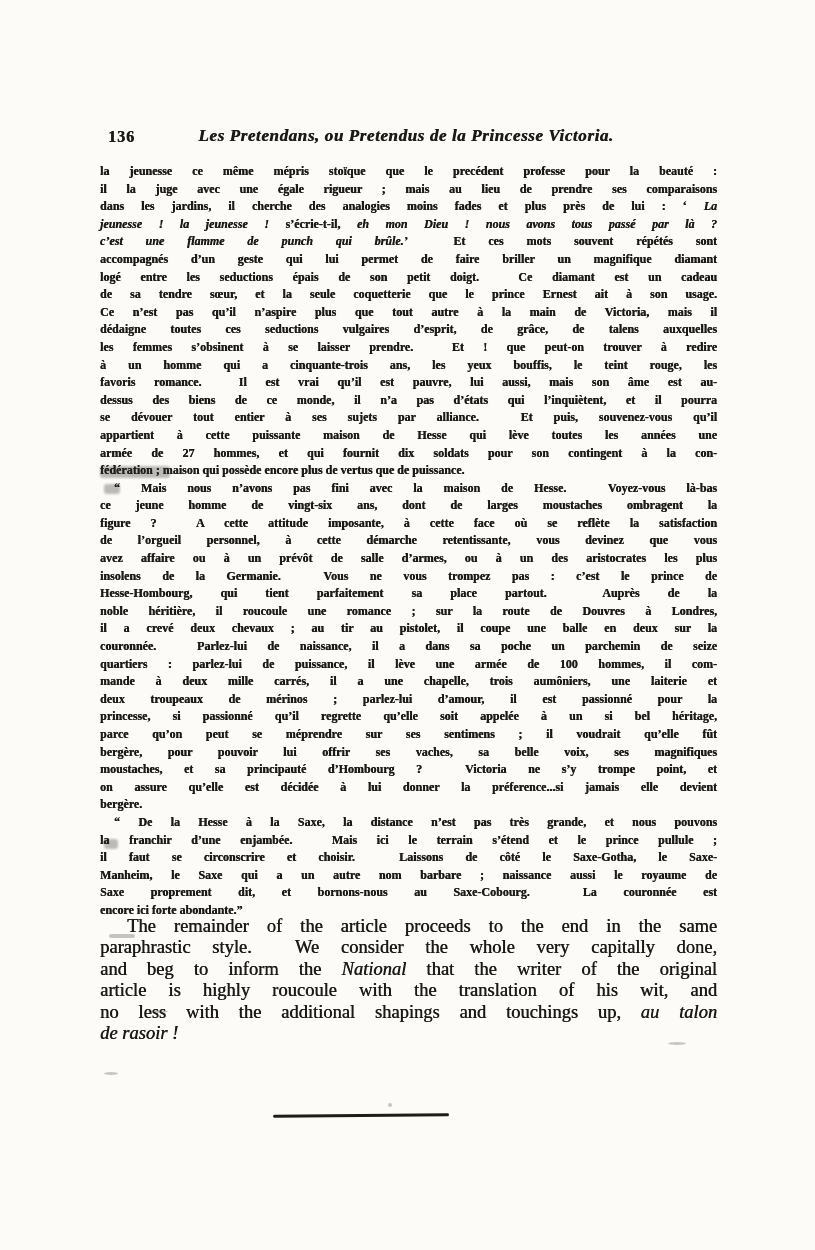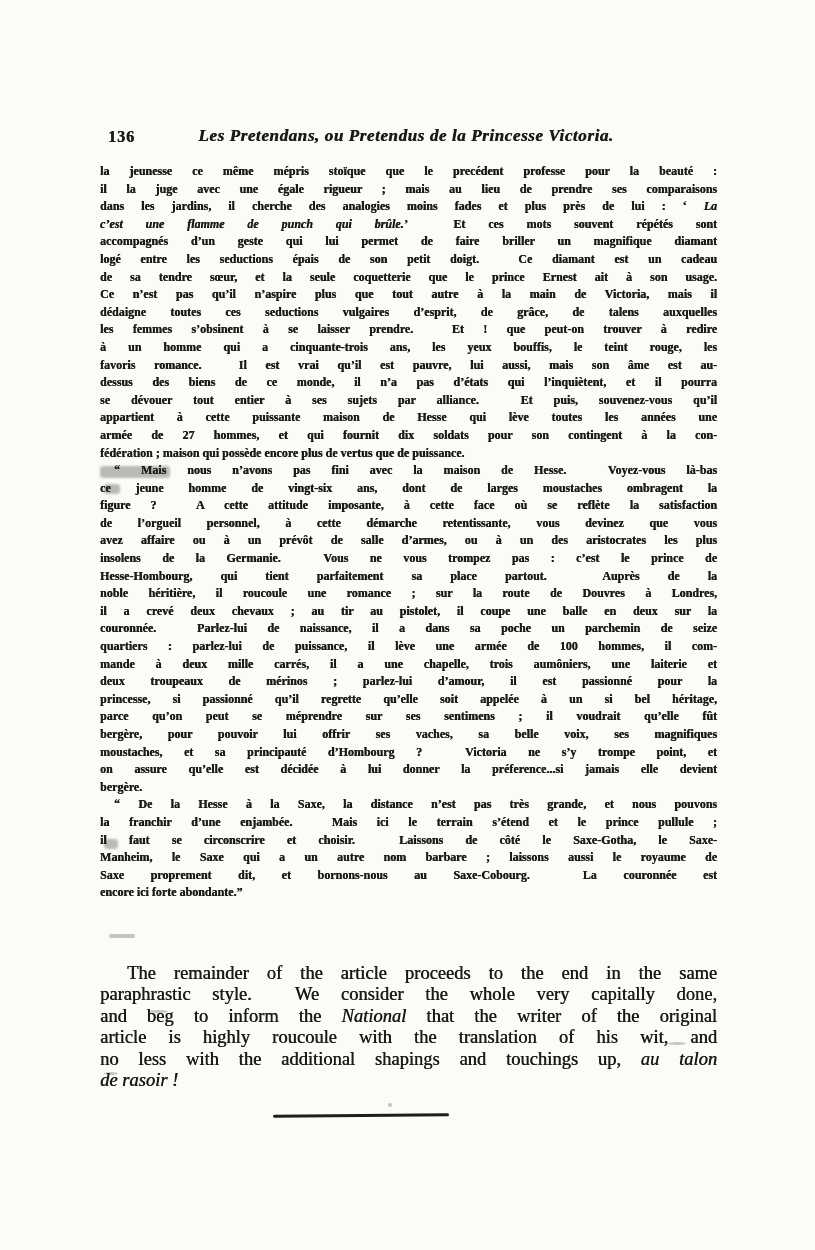--- a/index.html
+++ b/index.html
@@ -35,21 +35,21 @@
   }
   .fr-line {
     text-align: justify; text-align-last: justify;
     white-space: pre-wrap;
     text-shadow: 0.35px 0 0 currentColor;
   }
   .fr-line.end { text-align-last: left; }
   .fr-line.indent { text-indent: 14px; }
   
   .english {
-    position: absolute; top: 963px; left: 100px; width: 617px;
+    position: absolute; top: 916px; left: 100px; width: 617px;
     font-size: 18.5px; line-height: 21.4px;
   }
   .en-line {
     text-align: justify; text-align-last: justify;
     white-space: pre-wrap;
     text-shadow: 0.45px 0 0 currentColor;
   }
   .en-line.end { text-align-last: left; }
   .en-line.indent { text-indent: 27px; }
   .it { font-style: italic; }
@@ -71,20 +71,21 @@
 
   <div class="header">
     <span class="page-number">136</span>
     <span class="page-title">Les Pretendans, ou Pretendus de la Princesse Victoria.</span>
   </div>
 
   <div class="french">
       <div class="fr-line"><span>la jeunesse ce même mépris stoïque que le precédent professe pour la beauté :</span></div>
       <div class="fr-line"><span>il la juge avec une égale rigueur ; mais au lieu de prendre ses comparaisons</span></div>
       <div class="fr-line"><span>dans les jardins, il cherche des analogies moins fades et plus près de lui : ‘ </span><span class="it">La</span></div>
+      <div class="fr-line"><span class="it">jeunesse ! la jeunesse !</span><span> s’écrie-t-il, </span><span class="it">eh mon Dieu ! nous avons tous passé par là ?</span></div>
       <div class="fr-line"><span class="it">c’est une flamme de punch qui brûle.’</span><span>  Et ces mots souvent répétés sont</span></div>
       <div class="fr-line"><span>accompagnés d’un geste qui lui permet de faire briller un magnifique diamant</span></div>
       <div class="fr-line"><span>logé entre les seductions épais de son petit doigt.  Ce diamant est un cadeau</span></div>
       <div class="fr-line"><span>de sa tendre sœur, et la seule coquetterie que le prince Ernest ait à son usage.</span></div>
       <div class="fr-line"><span>Ce n’est pas qu’il n’aspire plus que tout autre à la main de Victoria, mais il</span></div>
       <div class="fr-line"><span>dédaigne toutes ces seductions vulgaires d’esprit, de grâce, de talens auxquelles</span></div>
       <div class="fr-line"><span>les femmes s’obsinent à se laisser prendre.  Et ! que peut-on trouver à redire</span></div>
       <div class="fr-line"><span>à un homme qui a cinquante-trois ans, les yeux bouffis, le teint rouge, les</span></div>
       <div class="fr-line"><span>favoris romance.  Il est vrai qu’il est pauvre, lui aussi, mais son âme est au-</span></div>
       <div class="fr-line"><span>dessus des biens de ce monde, il n’a pas d’états qui l’inquiètent, et il pourra</span></div>
@@ -107,21 +108,21 @@
       <div class="fr-line"><span>deux troupeaux de mérinos ; parlez-lui d’amour, il est passionné pour la</span></div>
       <div class="fr-line"><span>princesse, si passionné qu’il regrette qu’elle soit appelée à un si bel héritage,</span></div>
       <div class="fr-line"><span>parce qu’on peut se méprendre sur ses sentimens ; il voudrait qu’elle fût</span></div>
       <div class="fr-line"><span>bergère, pour pouvoir lui offrir ses vaches, sa belle voix, ses magnifiques</span></div>
       <div class="fr-line"><span>moustaches, et sa principauté d’Hombourg ?  Victoria ne s’y trompe point, et</span></div>
       <div class="fr-line"><span>on assure qu’elle est décidée à lui donner la préference...si jamais elle devient</span></div>
       <div class="fr-line end"><span>bergère.</span></div>
       <div class="fr-line indent"><span>“ De la Hesse à la Saxe, la distance n’est pas très grande, et nous pouvons</span></div>
       <div class="fr-line"><span>la franchir d’une enjambée.  Mais ici le terrain s’étend et le prince pullule ;</span></div>
       <div class="fr-line"><span>il faut se circonscrire et choisir.  Laissons de côté le Saxe-Gotha, le Saxe-</span></div>
-      <div class="fr-line"><span>Manheim, le Saxe qui a un autre nom barbare ; laissons aussi le royaume de</span></div>
+      <div class="fr-line"><span>Manheim, le Saxe qui a un autre nom barbare ; naissance aussi le royaume de</span></div>
       <div class="fr-line"><span>Saxe proprement dit, et bornons-nous au Saxe-Cobourg.  La couronnée est</span></div>
       <div class="fr-line end"><span>encore ici forte abondante.”</span></div>
     </div>
 
   <div class="english">
       <div class="en-line indent"><span>The remainder of the article proceeds to the end in the same</span></div>
       <div class="en-line"><span>paraphrastic style.  We consider the whole very capitally done,</span></div>
       <div class="en-line"><span>and beg to inform the </span><span class="it">National</span><span> that the writer of the original</span></div>
       <div class="en-line"><span>article is highly roucoule with the translation of his wit, and</span></div>
       <div class="en-line"><span>no less with the additional shapings and touchings up, </span><span class="it">au talon</span></div>

